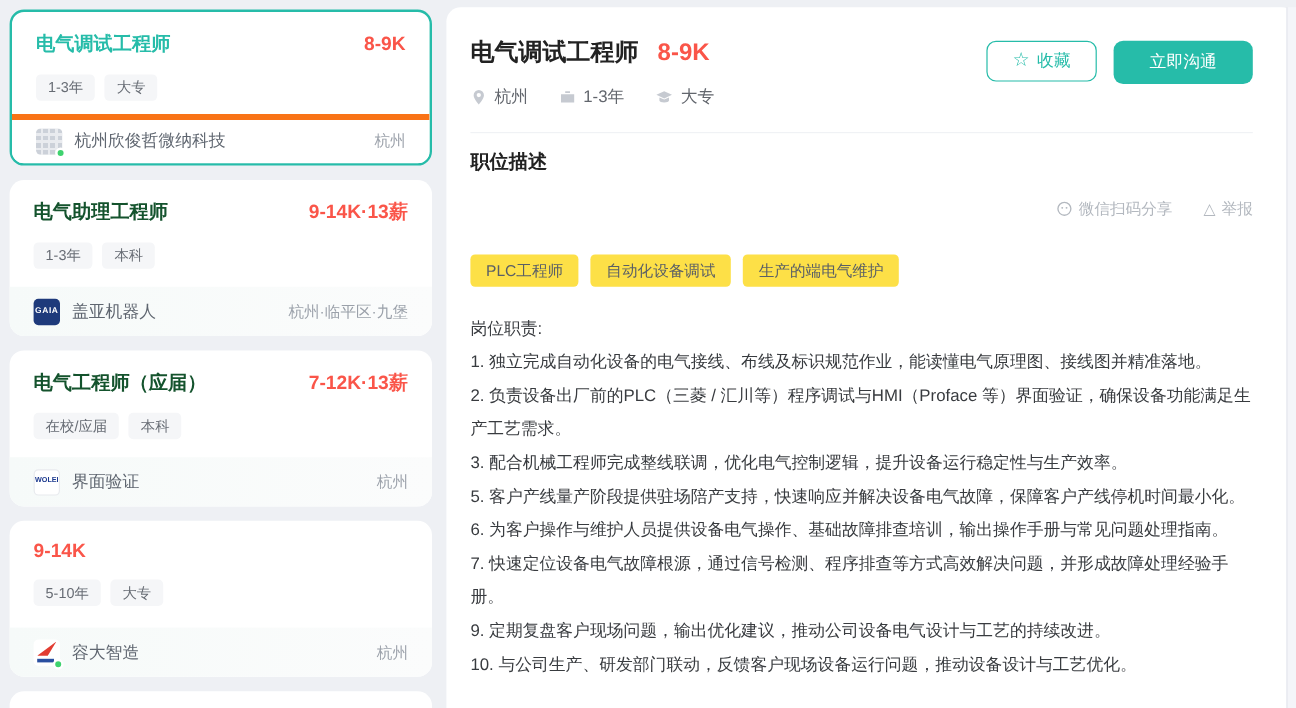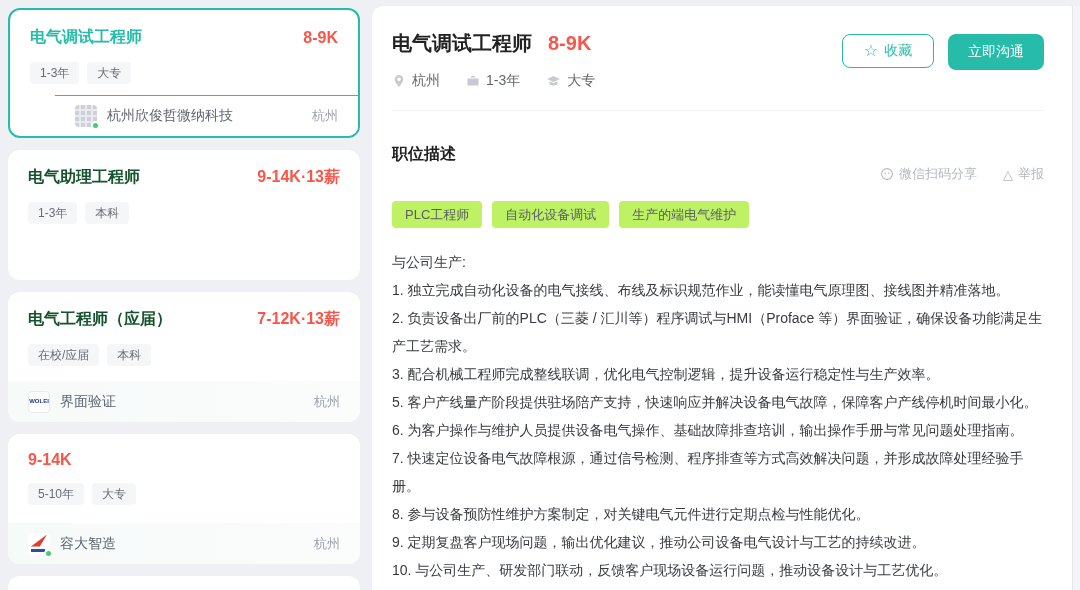--- a/index.html
+++ b/index.html
@@ -25,21 +25,21 @@
   .tag-row { margin-top:14px; display:flex; gap:8px; }
   .tag {
     background:#f5f6f8; color:#676c74; font-size:12px;
     padding:5px 10px; border-radius:4px; line-height:1;
   }
   .card-foot {
     position:absolute; left:0; right:0; bottom:0; height:41px;
     display:flex; align-items:center; padding:0 20px;
     background:linear-gradient(90deg,#f6faf9,#fbfcfc);
   }
-  .card.selected .card-foot { background:#fff; border-top:1px solid #f97316;margin-left:45px; }
+  .card.selected .card-foot { background:#fff; border-top:5px solid #f97316; }
   .company { color:#5f6670; font-size:14px; margin-left:10px; flex:1; }
   .loc { color:#9ba1aa; font-size:13px; }
   .logo { width:22px; height:22px; position:relative; border-radius:4px; flex:none; }
   .logo-building {
     background:#ccd1d9;
     background-image:
       repeating-linear-gradient(90deg, transparent 0 4px, #e9ebef 4px 6px),
       repeating-linear-gradient(0deg, transparent 0 4px, #e9ebef 4px 6px);
   }
   .online-dot {
@@ -77,30 +77,30 @@
   .meta-item { display:flex; align-items:center; gap:6px; color:#62666d; font-size:14px; }
   .meta-item svg { display:block; }
   .head-actions { position:absolute; right:36px; top:28px; display:flex; gap:14px; }
   .btn { border-radius:8px; font-size:14px; display:flex; align-items:center;
          justify-content:center; cursor:pointer; }
   .btn-fav {
     width:92px; height:34px; background:#fff; border:1px solid #26bca9;
     color:#26bca9; gap:6px;
   }
   .btn-fav .star { font-size:16px; line-height:1; }
-  .btn-chat { width:96px; height:36px; background:#26bca9; color:#fff; border:none; }
+  .btn-chat { width:116px; height:36px; background:#26bca9; color:#fff; border:none; }
   .divider { border-bottom:1px solid #f0f2f5; margin-top:20px; }
   .detail-body { padding:14px 36px 0 20px; }
-  .section-row { display:flex; align-items:center; justify-content:space-between; }
+  .section-row { display:flex; justify-content:space-between; }
   .section-title { font-size:16px; font-weight:bold; color:#222; }
   .section-tools { display:flex; gap:26px; color:#b3b8bf; font-size:13px; }
   .tool { display:flex; align-items:center; gap:5px; cursor:pointer;margin-top:40px; }
   .tool .glyph { font-size:13px; }
   .kw-row { margin-top:18px; display:flex; gap:10px; }
-  .kw-row .tag { background:#bef264; color:#5a5f66; font-size:13px; padding:7px 13px; }
+  .kw-row .tag { background:#fde047; color:#5a5f66; font-size:13px; padding:7px 13px;margin-top:11px; }
   .desc { margin-top:20px; font-size:14px; color:#383b3f; }
   .desc div { line-height:28px; min-height:28px; }
   
   .scroll-gutter {
     position:absolute; right:0; top:6px; bottom:0; width:8px;
     background:#f4f5f9; border-left:1px solid #e5e7ed;
   }
 </style>
 </head>
 <body>
@@ -130,20 +130,25 @@
   <div class="card">
     <div class="card-head">
       <div class="title-row">
         <span class="job-title">电气助理工程师</span>
         <span class="salary">9-14K·13薪</span>
       </div>
       <div class="tag-row">
           <span class="tag">1-3年</span>
           <span class="tag">本科</span>
         </div>
+    </div>
+    <div class="card-foot">
+      <span class="logo logo-gaia">GAIA</span>
+      <span class="company">盖亚机器人</span>
+      <span class="loc">杭州·临平区·九堡</span>
     </div>
   </div>
 
   <div class="card">
     <div class="card-head">
       <div class="title-row">
         <span class="job-title">电气工程师（应届）</span>
         <span class="salary">7-12K·13薪</span>
       </div>
       <div class="tag-row">
@@ -240,27 +245,26 @@
       </span>
     </div>
 
     <div class="kw-row">
         <span class="tag">PLC工程师</span>
         <span class="tag">自动化设备调试</span>
         <span class="tag">生产的端电气维护</span>
       </div>
 
     <div class="desc">
-        <div>与公司生产:</div>
+        <div>岗位职责:</div>
         <div>1. 独立完成自动化设备的电气接线、布线及标识规范作业，能读懂电气原理图、接线图并精准落地。</div>
         <div>2. 负责设备出厂前的PLC（三菱 / 汇川等）程序调试与HMI（Proface 等）界面验证，确保设备功能满足生产工艺需求。</div>
         <div>3. 配合机械工程师完成整线联调，优化电气控制逻辑，提升设备运行稳定性与生产效率。</div>
         <div>5. 客户产线量产阶段提供驻场陪产支持，快速响应并解决设备电气故障，保障客户产线停机时间最小化。</div>
         <div>6. 为客户操作与维护人员提供设备电气操作、基础故障排查培训，输出操作手册与常见问题处理指南。</div>
         <div>7. 快速定位设备电气故障根源，通过信号检测、程序排查等方式高效解决问题，并形成故障处理经验手册。</div>
-        <div>8. 参与设备预防性维护方案制定，对关键电气元件进行定期点检与性能优化。</div>
         <div>9. 定期复盘客户现场问题，输出优化建议，推动公司设备电气设计与工艺的持续改进。</div>
         <div>10. 与公司生产、研发部门联动，反馈客户现场设备运行问题，推动设备设计与工艺优化。</div>
       </div>
   </div>
 </div>
 
 <div class="scroll-gutter"></div>
 
 </body></html>

